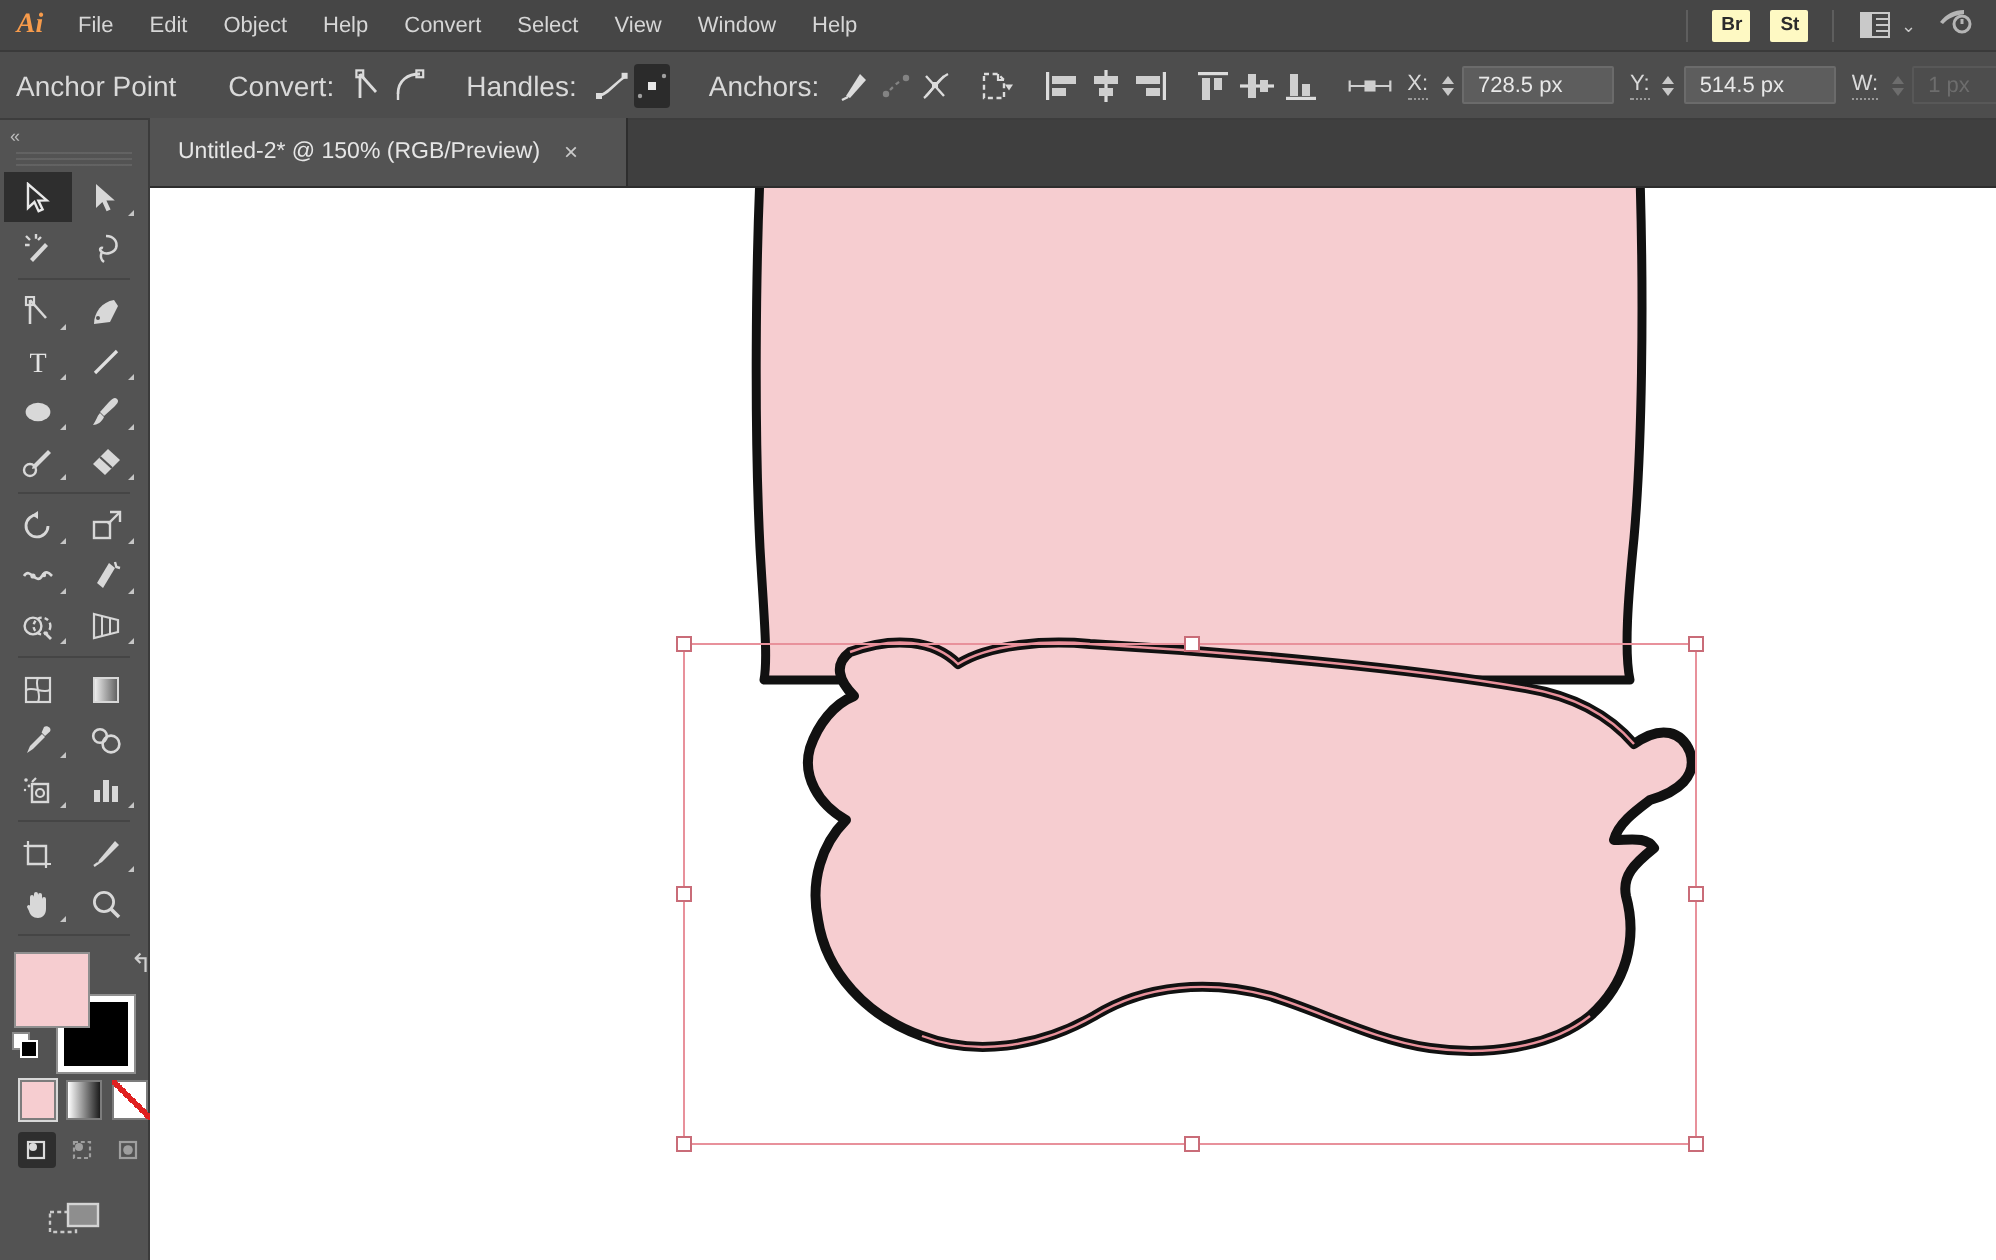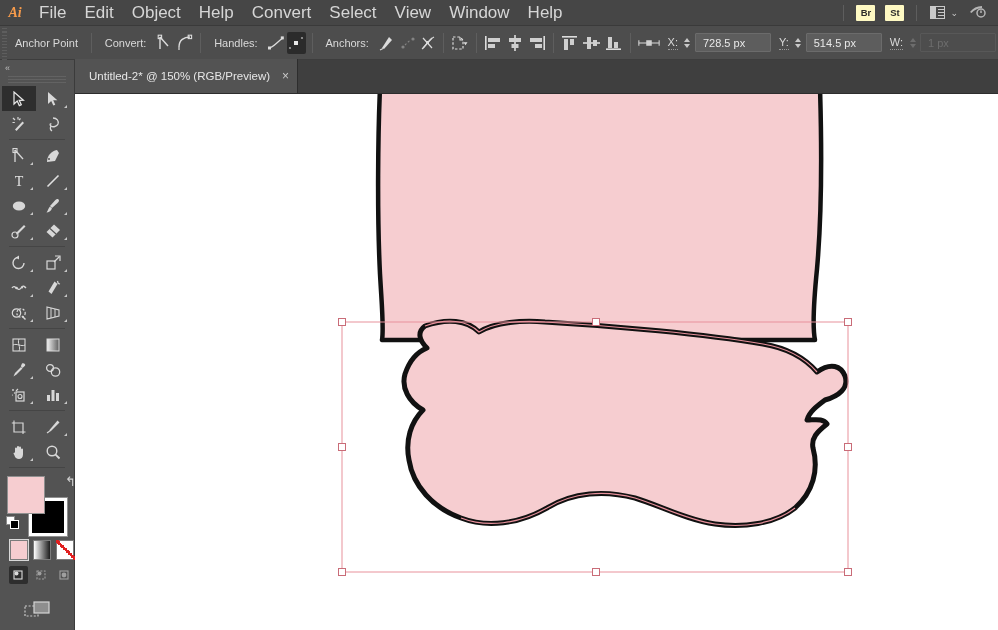--- a/index.html
+++ b/index.html
@@ -21,21 +21,21 @@
   }
   .ai-logo {
     width: 30px; height: 26px;
     display: flex; align-items: center; justify-content: center;
     color: #f79b4b; font-weight: bold; font-size: 14px;
     font-family: "Liberation Serif", serif;
     font-style: italic;
   }
   .menu-item {
     padding: 0 9px; height: 26px; line-height: 26px;
-    color: #d6d6d6; font-size: 17px; cursor: default;
+    color: #d6d6d6; font-size: 11px; cursor: default;
   }
   .menubar-right {
     margin-left: auto; display: flex; align-items: center;
     height: 26px; padding-right: 6px;
   }
   .mb-sep {
     width: 1px; height: 16px; background: #5e5e5e; margin: 0 7px;
   }
   .app-chip {
     width: 19px; height: 16px; background: #fef9c3;
@@ -69,21 +69,21 @@
     border-bottom: 1px solid #3d3d3d;
   }
   .grip {
     width: 9px; height: 34px;
     background: repeating-linear-gradient(to bottom,
       #6a6a6a 0px, #6a6a6a 1px, transparent 1px, transparent 3px);
     background-size: 5px 34px; background-repeat: repeat-y;
     background-position: 2px 6px; opacity: .6;
   }
   .cb-label {
-    color: #d9d9d9; font-size: 11px; padding: 0 8px; white-space: nowrap;
+    color: #d9d9d9; font-size: 14px; padding: 0 8px; white-space: nowrap;
   }
   .cb-sep { width: 1px; height: 20px; background: #5e5e5e; margin: 0 5px; }
   .cb-btn {
     width: 24px; height: 22px;
     display: flex; align-items: center; justify-content: center;
     margin: 0 1px; border-radius: 2px;
   }
   .cb-btn.active { background: #2b2b2b; }
   .cb-btn.disabled { opacity: .38; }
 
@@ -118,21 +118,21 @@
 
   
   .tabbar {
     position: absolute; left: 75px; top: 60px; width: 923px; height: 34px;
     background: #3f3f3f; border-bottom: 1px solid #2d2d2d;
     display: flex; align-items: flex-end;
   }
   .doctab {
     height: 34px; background: #535353;
     display: flex; align-items: center;
-    padding: 0 8px 0 14px; gap: 12px;
+    padding: 0 24px 0 14px; gap: 12px;
     border-right: 1px solid #2d2d2d;
   }
   .doctab .title { color: #e6e6e6; font-size: 11.5px; white-space: nowrap; }
   .doctab .x { color: #cacaca; font-size: 12px; line-height: 1; }
 
   
   .toolpanel {
     position: absolute; left: 0; top: 60px; width: 75px; height: 570px;
     background: #535353; border-right: 1px solid #3b3b3b;
   }

